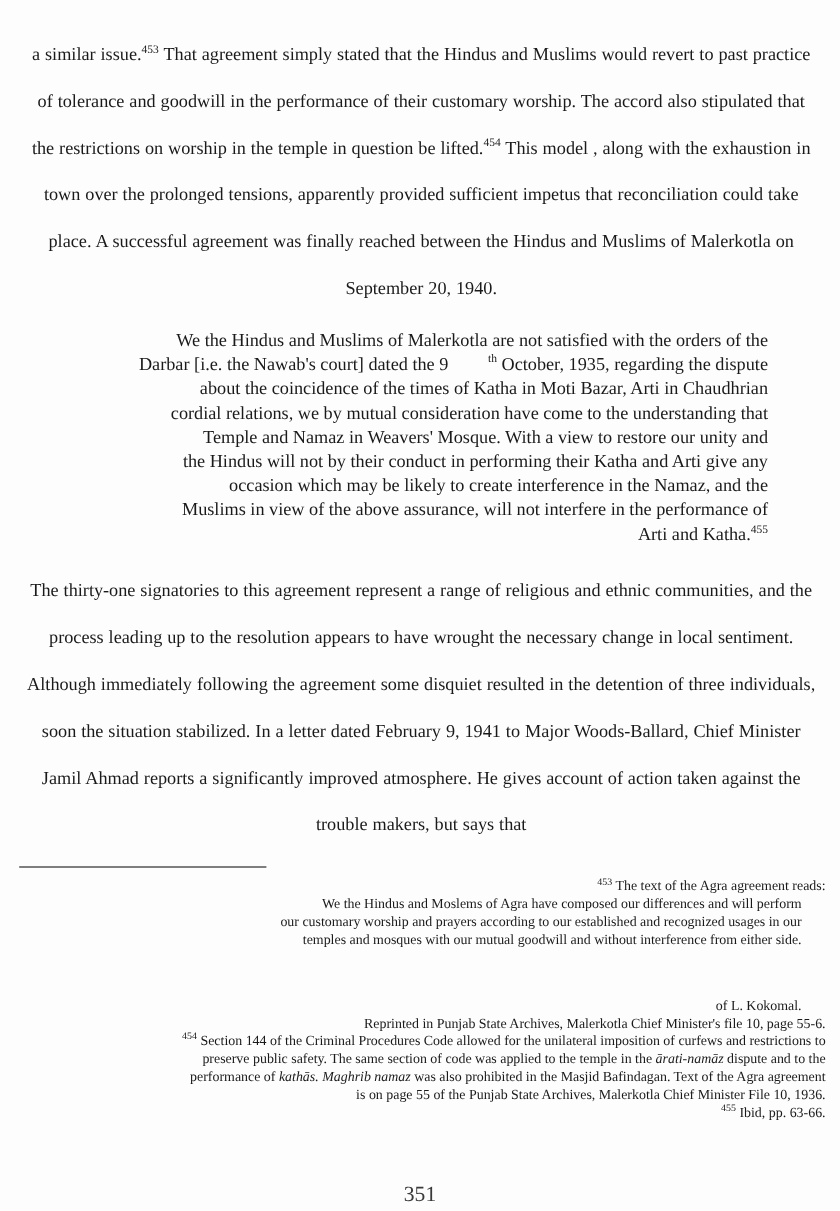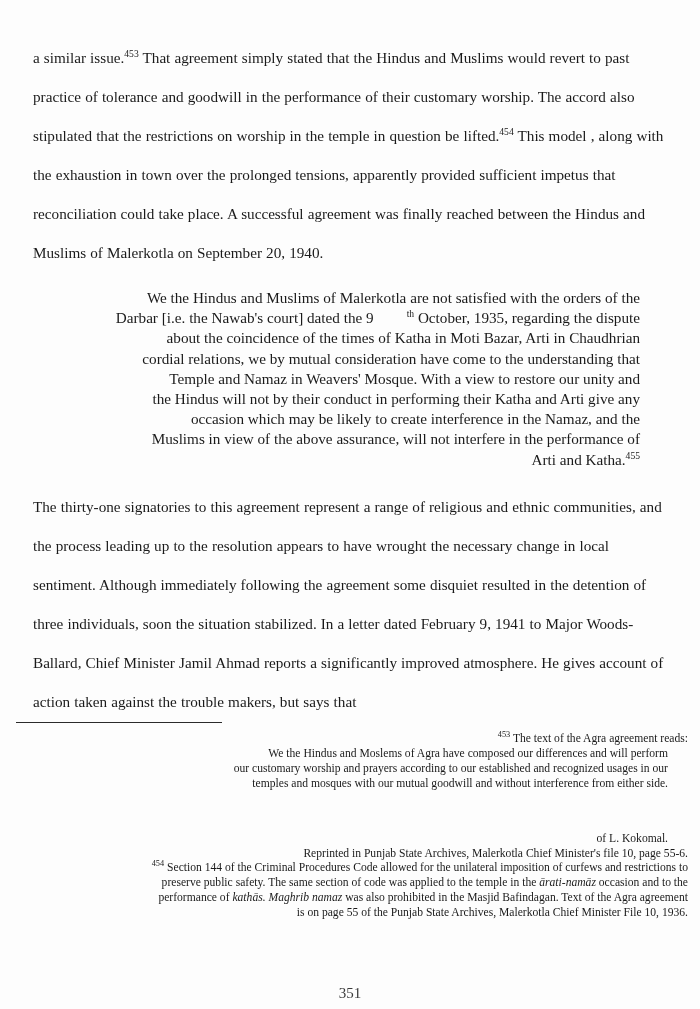--- a/index.html
+++ b/index.html
@@ -23,22 +23,22 @@
   .body-area {
     position: absolute;
     left: 17px;
     top: 22px;
     width: 668px;
   }
   
   .para {
     font-size: 15.2px;
     line-height: 39px;
-    text-align: left;
-    margin: 16px;
+    text-align: center;
+    margin: 4px;
     text-indent: 0;
     word-spacing: 0.3px;
   }
   sup.fn {
     font-size: 9.6px;
     vertical-align: super;
     line-height: 0;
   }
   sup.ord {
     font-size: 9.6px;
@@ -114,21 +114,21 @@
   }
   i {
     font-style: italic;
   }
   .page-number {
     position: absolute;
     left: 0;
     top: 985px;
     width: 700px;
     text-align: center;
-    font-size: 15px;
+    font-size: 18px;
     color: #3a3a3a;
   }
 </style>
 </head>
 <body>
 
 <div class="page">
 
   <div class="body-area">
 
@@ -160,23 +160,26 @@
         <span class="fn-line indented">We the Hindus and Moslems of Agra have composed our differences and will perform</span>
         <span class="fn-line">our customary worship and prayers according to our established and recognized usages in our</span>
         <span class="fn-line">temples and mosques with our mutual goodwill and without interference from either side.</span>
         <span class="fn-line hang">of L. Kokomal.</span>
       </div>
       <span class="fn-line fn-reprint">Reprinted in Punjab State Archives, Malerkotla Chief Minister's file 10, page 55-6.</span>
     </div>
 
     <div class="fn-block fn-454">
       <span class="fn-line"><span class="fn-marker">454</span><span> Section 144 of the Criminal Procedures Code allowed for the unilateral imposition of curfews and restrictions to</span></span>
-      <span class="fn-line"><span>preserve public safety.  The same section of code was applied to the temple in the </span><i>ārati-namāz</i><span> occasion and to the</span></span>
+      <span class="fn-line"><span>preserve public safety.  The same section of code was applied to the temple in the </span><i>ārati-namāz</i><span> dispute and to the</span></span>
       <span class="fn-line"><span>performance of </span><i>kathās.</i><span>  </span><i>Maghrib namaz</i><span> was also prohibited in the Masjid Bafindagan.  Text of the Agra agreement</span></span>
       <span class="fn-line">is on page 55 of the Punjab State Archives, Malerkotla Chief Minister File 10, 1936.</span>
     </div>
 
+    <div class="fn-block fn-455">
+      <span class="fn-line"><span class="fn-marker">455</span><span> Ibid, pp. 63-66.</span></span>
+    </div>
 
   </div>
 
   <div class="page-number">351</div>
 
 </div>
 
 </body></html>

